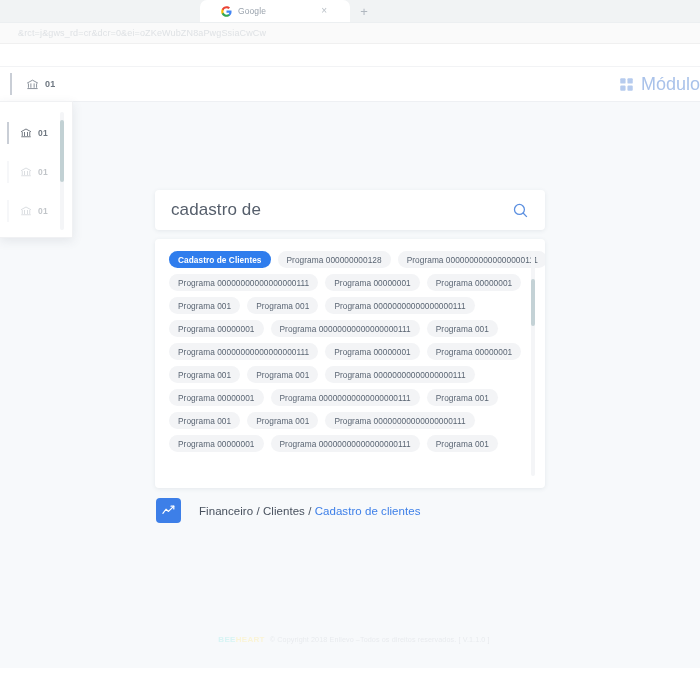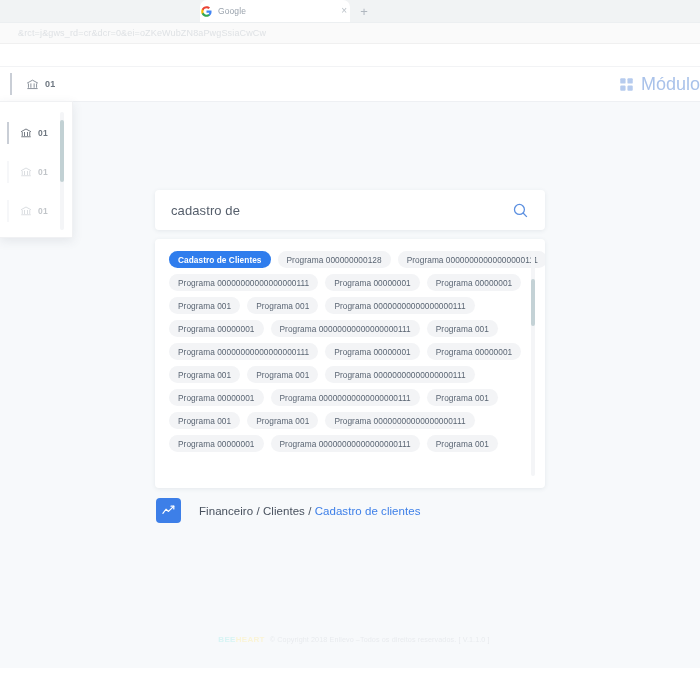--- a/index.html
+++ b/index.html
@@ -34,21 +34,21 @@
     padding-left: 200px;
   }
 
   .browser-tab {
     width: 150px;
     height: 22px;
     background: #ffffff;
     border-radius: 7px 7px 0 0;
     display: flex;
     align-items: center;
-    padding: 0 1px;
+    padding: 0 21px;
     gap: 6px;
     position: relative;
   }
 
   .tab-favicon {
     width: 11px; height: 11px;
     flex: 0 0 11px;
     position: relative;
   }
   .tab-favicon svg { display: block; }
@@ -226,21 +226,21 @@
     display: flex;
     align-items: center;
     padding: 0 14px 0 16px;
   }
 
   .search-input {
     flex: 1;
     border: none;
     outline: none;
     font-family: "Liberation Sans", sans-serif;
-    font-size: 13px;
+    font-size: 17px;
     color: #555e6b;
     background: transparent;
     letter-spacing: .1px;
   }
   .search-input::placeholder { color: #bcc3cb; }
 
   .search-icon-btn {
     width: 22px; height: 22px;
     display: flex;
     align-items: center;

